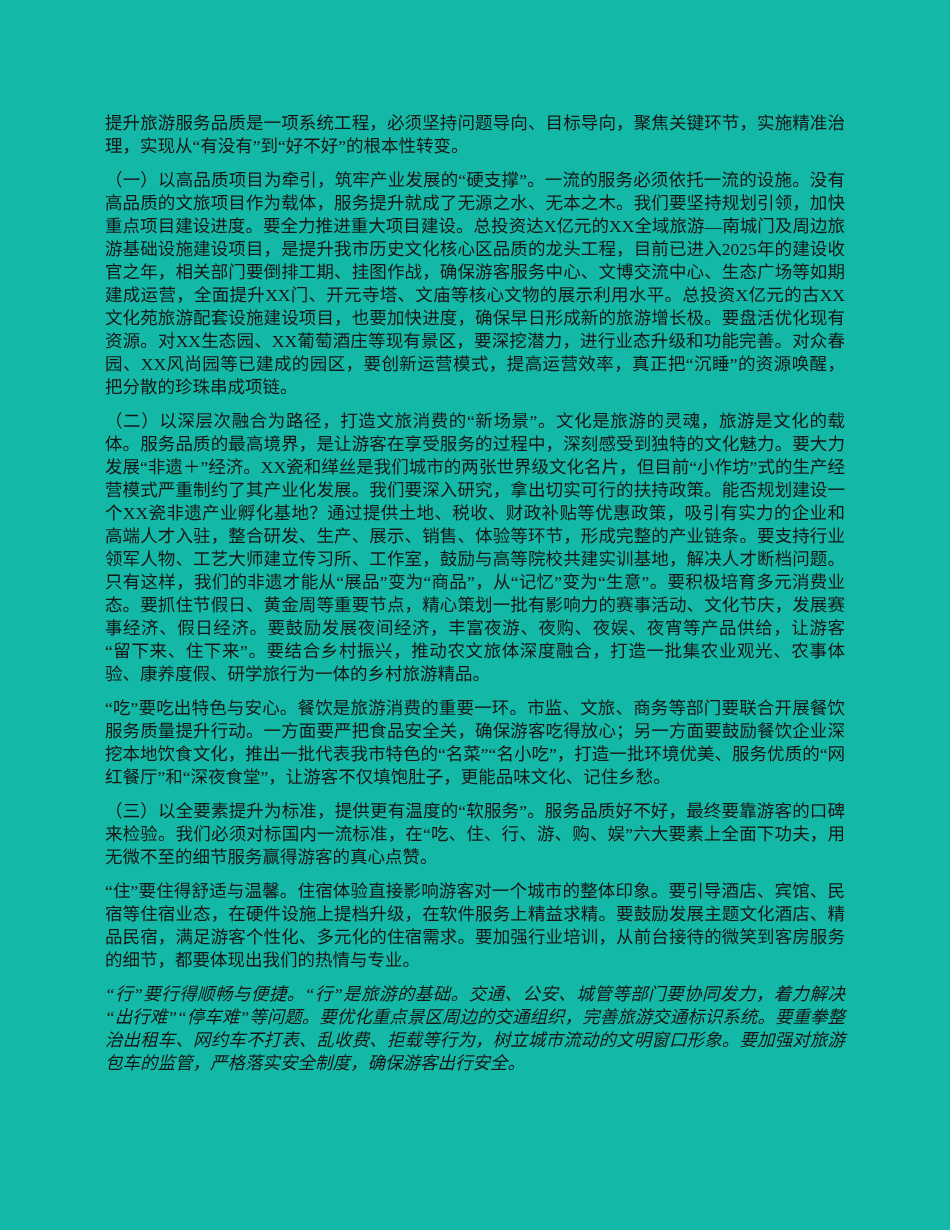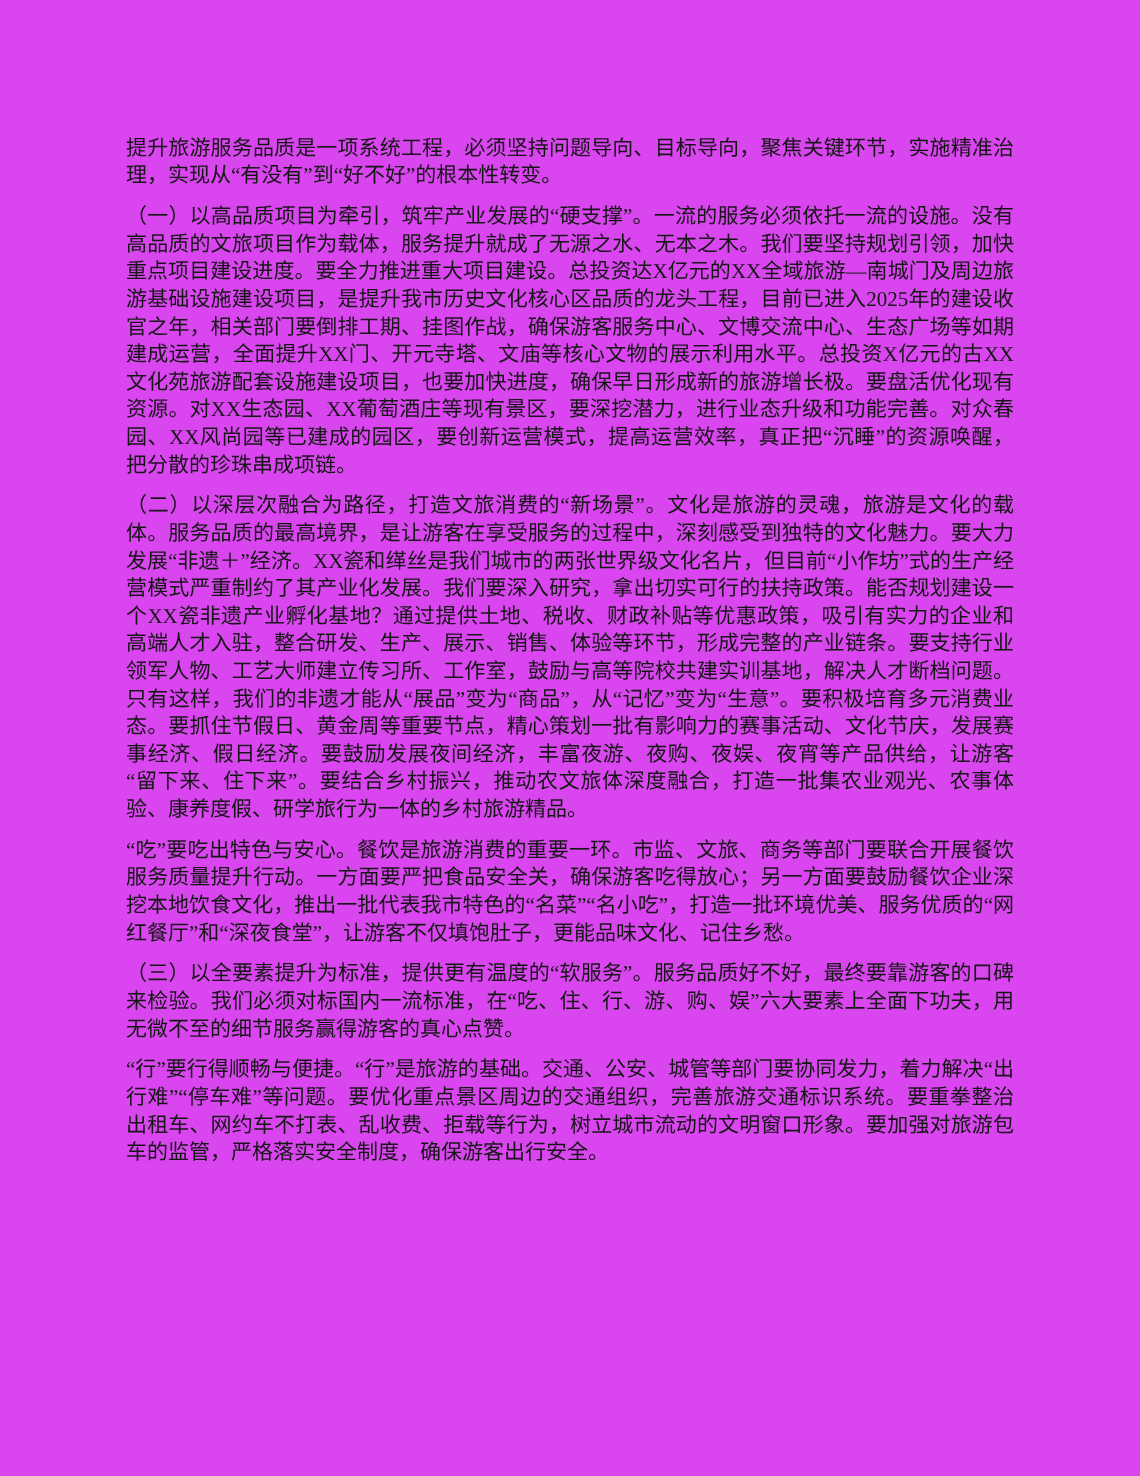--- a/index.html
+++ b/index.html
@@ -10,40 +10,42 @@
   body {
     width: 950px;
     height: 1230px;
     overflow: hidden;
   }
   .page {
     box-sizing: border-box;
     width: 950px;
     height: 1230px;
     padding: 112px 105px 0 105px;
-    background: #d946ef;
+    background: #14b8a6;
   }
   .doc-text {
     font-family: "Liberation Serif", "DejaVu Serif", serif;
     font-size: 17.5px;
     line-height: 23px;
     color: #161616;
     text-align: justify;
   }
   .para {
     margin: 0 0 11px 0;
     word-break: break-all;
   }
   .para:last-child {
     margin-bottom: 0;
+    font-style: italic;
   }
 </style>
 </head>
 <body>
 
 <main class="page doc-text">
   <p class="para">提升旅游服务品质是一项系统工程，必须坚持问题导向、目标导向，聚焦关键环节，实施精准治理，实现从“有没有”到“好不好”的根本性转变。</p>
   <p class="para">（一）以高品质项目为牵引，筑牢产业发展的“硬支撑”。一流的服务必须依托一流的设施。没有高品质的文旅项目作为载体，服务提升就成了无源之水、无本之木。我们要坚持规划引领，加快重点项目建设进度。要全力推进重大项目建设。总投资达X亿元的XX全域旅游—南城门及周边旅游基础设施建设项目，是提升我市历史文化核心区品质的龙头工程，目前已进入2025年的建设收官之年，相关部门要倒排工期、挂图作战，确保游客服务中心、文博交流中心、生态广场等如期建成运营，全面提升XX门、开元寺塔、文庙等核心文物的展示利用水平。总投资X亿元的古XX文化苑旅游配套设施建设项目，也要加快进度，确保早日形成新的旅游增长极。要盘活优化现有资源。对XX生态园、XX葡萄酒庄等现有景区，要深挖潜力，进行业态升级和功能完善。对众春园、XX风尚园等已建成的园区，要创新运营模式，提高运营效率，真正把“沉睡”的资源唤醒，把分散的珍珠串成项链。</p>
   <p class="para">（二）以深层次融合为路径，打造文旅消费的“新场景”。文化是旅游的灵魂，旅游是文化的载体。服务品质的最高境界，是让游客在享受服务的过程中，深刻感受到独特的文化魅力。要大力发展“非遗＋”经济。XX瓷和缂丝是我们城市的两张世界级文化名片，但目前“小作坊”式的生产经营模式严重制约了其产业化发展。我们要深入研究，拿出切实可行的扶持政策。能否规划建设一个XX瓷非遗产业孵化基地？通过提供土地、税收、财政补贴等优惠政策，吸引有实力的企业和高端人才入驻，整合研发、生产、展示、销售、体验等环节，形成完整的产业链条。要支持行业领军人物、工艺大师建立传习所、工作室，鼓励与高等院校共建实训基地，解决人才断档问题。只有这样，我们的非遗才能从“展品”变为“商品”，从“记忆”变为“生意”。要积极培育多元消费业态。要抓住节假日、黄金周等重要节点，精心策划一批有影响力的赛事活动、文化节庆，发展赛事经济、假日经济。要鼓励发展夜间经济，丰富夜游、夜购、夜娱、夜宵等产品供给，让游客“留下来、住下来”。要结合乡村振兴，推动农文旅体深度融合，打造一批集农业观光、农事体验、康养度假、研学旅行为一体的乡村旅游精品。</p>
   <p class="para">“吃”要吃出特色与安心。餐饮是旅游消费的重要一环。市监、文旅、商务等部门要联合开展餐饮服务质量提升行动。一方面要严把食品安全关，确保游客吃得放心；另一方面要鼓励餐饮企业深挖本地饮食文化，推出一批代表我市特色的“名菜”“名小吃”，打造一批环境优美、服务优质的“网红餐厅”和“深夜食堂”，让游客不仅填饱肚子，更能品味文化、记住乡愁。</p>
   <p class="para">（三）以全要素提升为标准，提供更有温度的“软服务”。服务品质好不好，最终要靠游客的口碑来检验。我们必须对标国内一流标准，在“吃、住、行、游、购、娱”六大要素上全面下功夫，用无微不至的细节服务赢得游客的真心点赞。</p>
+  <p class="para">“住”要住得舒适与温馨。住宿体验直接影响游客对一个城市的整体印象。要引导酒店、宾馆、民宿等住宿业态，在硬件设施上提档升级，在软件服务上精益求精。要鼓励发展主题文化酒店、精品民宿，满足游客个性化、多元化的住宿需求。要加强行业培训，从前台接待的微笑到客房服务的细节，都要体现出我们的热情与专业。</p>
   <p class="para">“行”要行得顺畅与便捷。“行”是旅游的基础。交通、公安、城管等部门要协同发力，着力解决“出行难”“停车难”等问题。要优化重点景区周边的交通组织，完善旅游交通标识系统。要重拳整治出租车、网约车不打表、乱收费、拒载等行为，树立城市流动的文明窗口形象。要加强对旅游包车的监管，严格落实安全制度，确保游客出行安全。</p>
 </main>
 
 </body></html>

